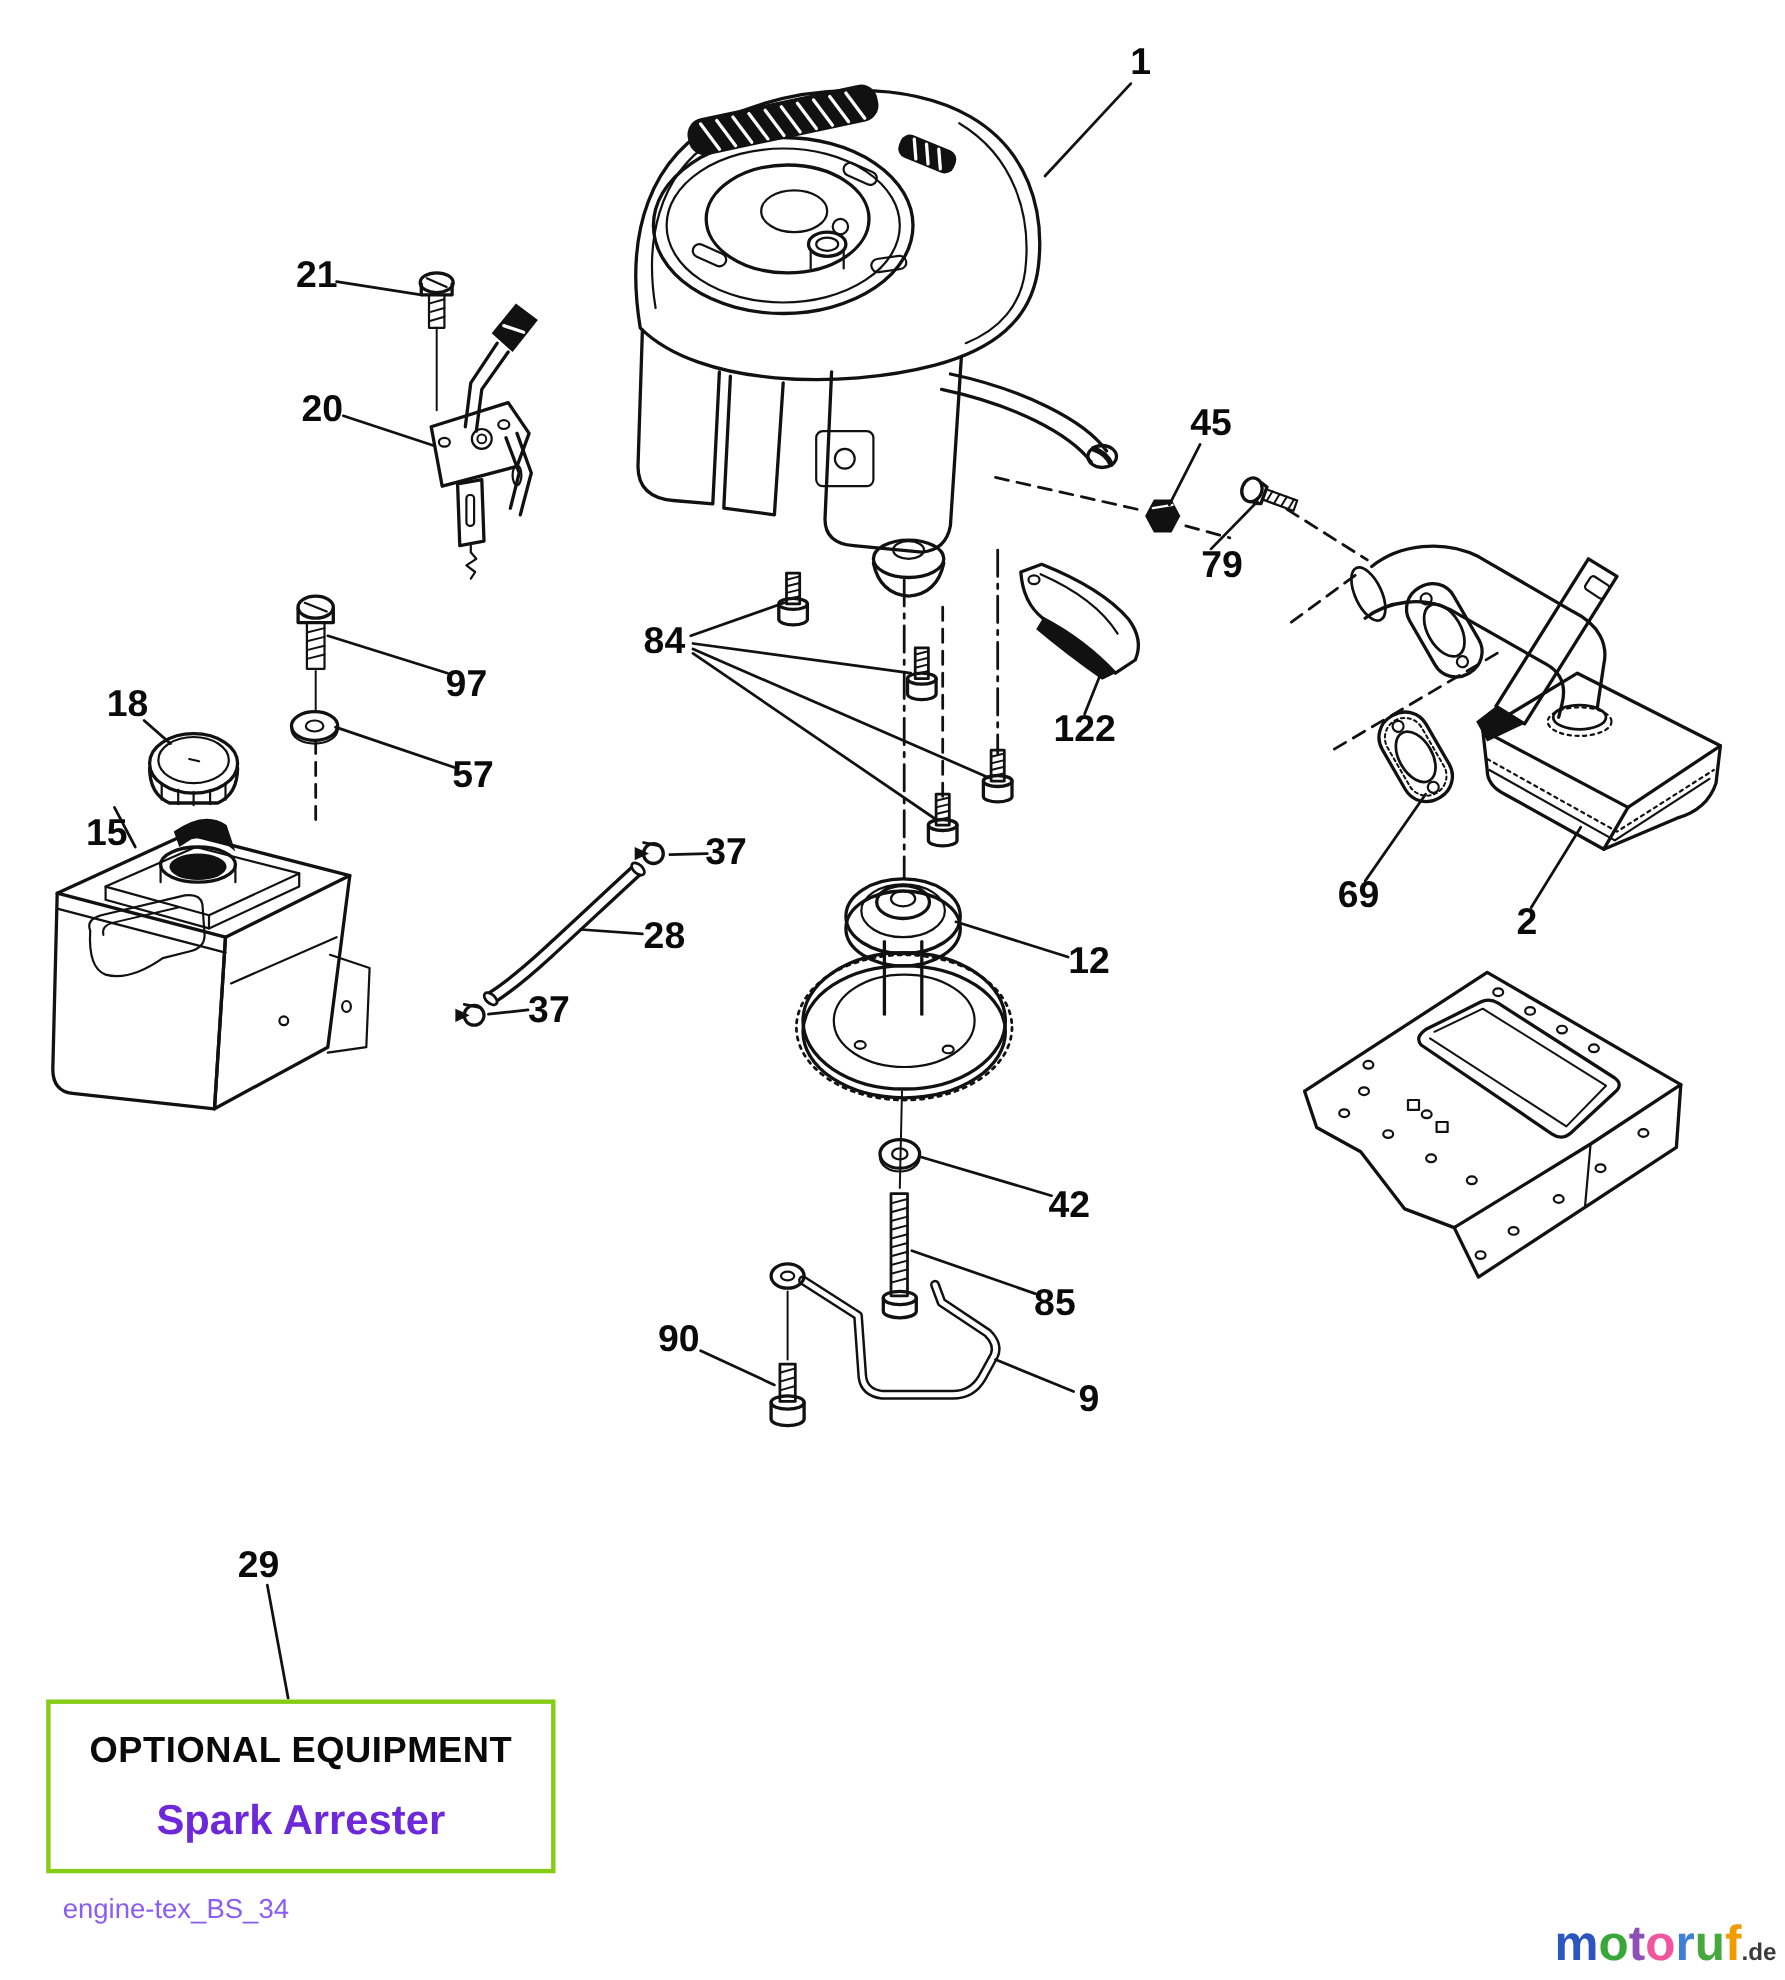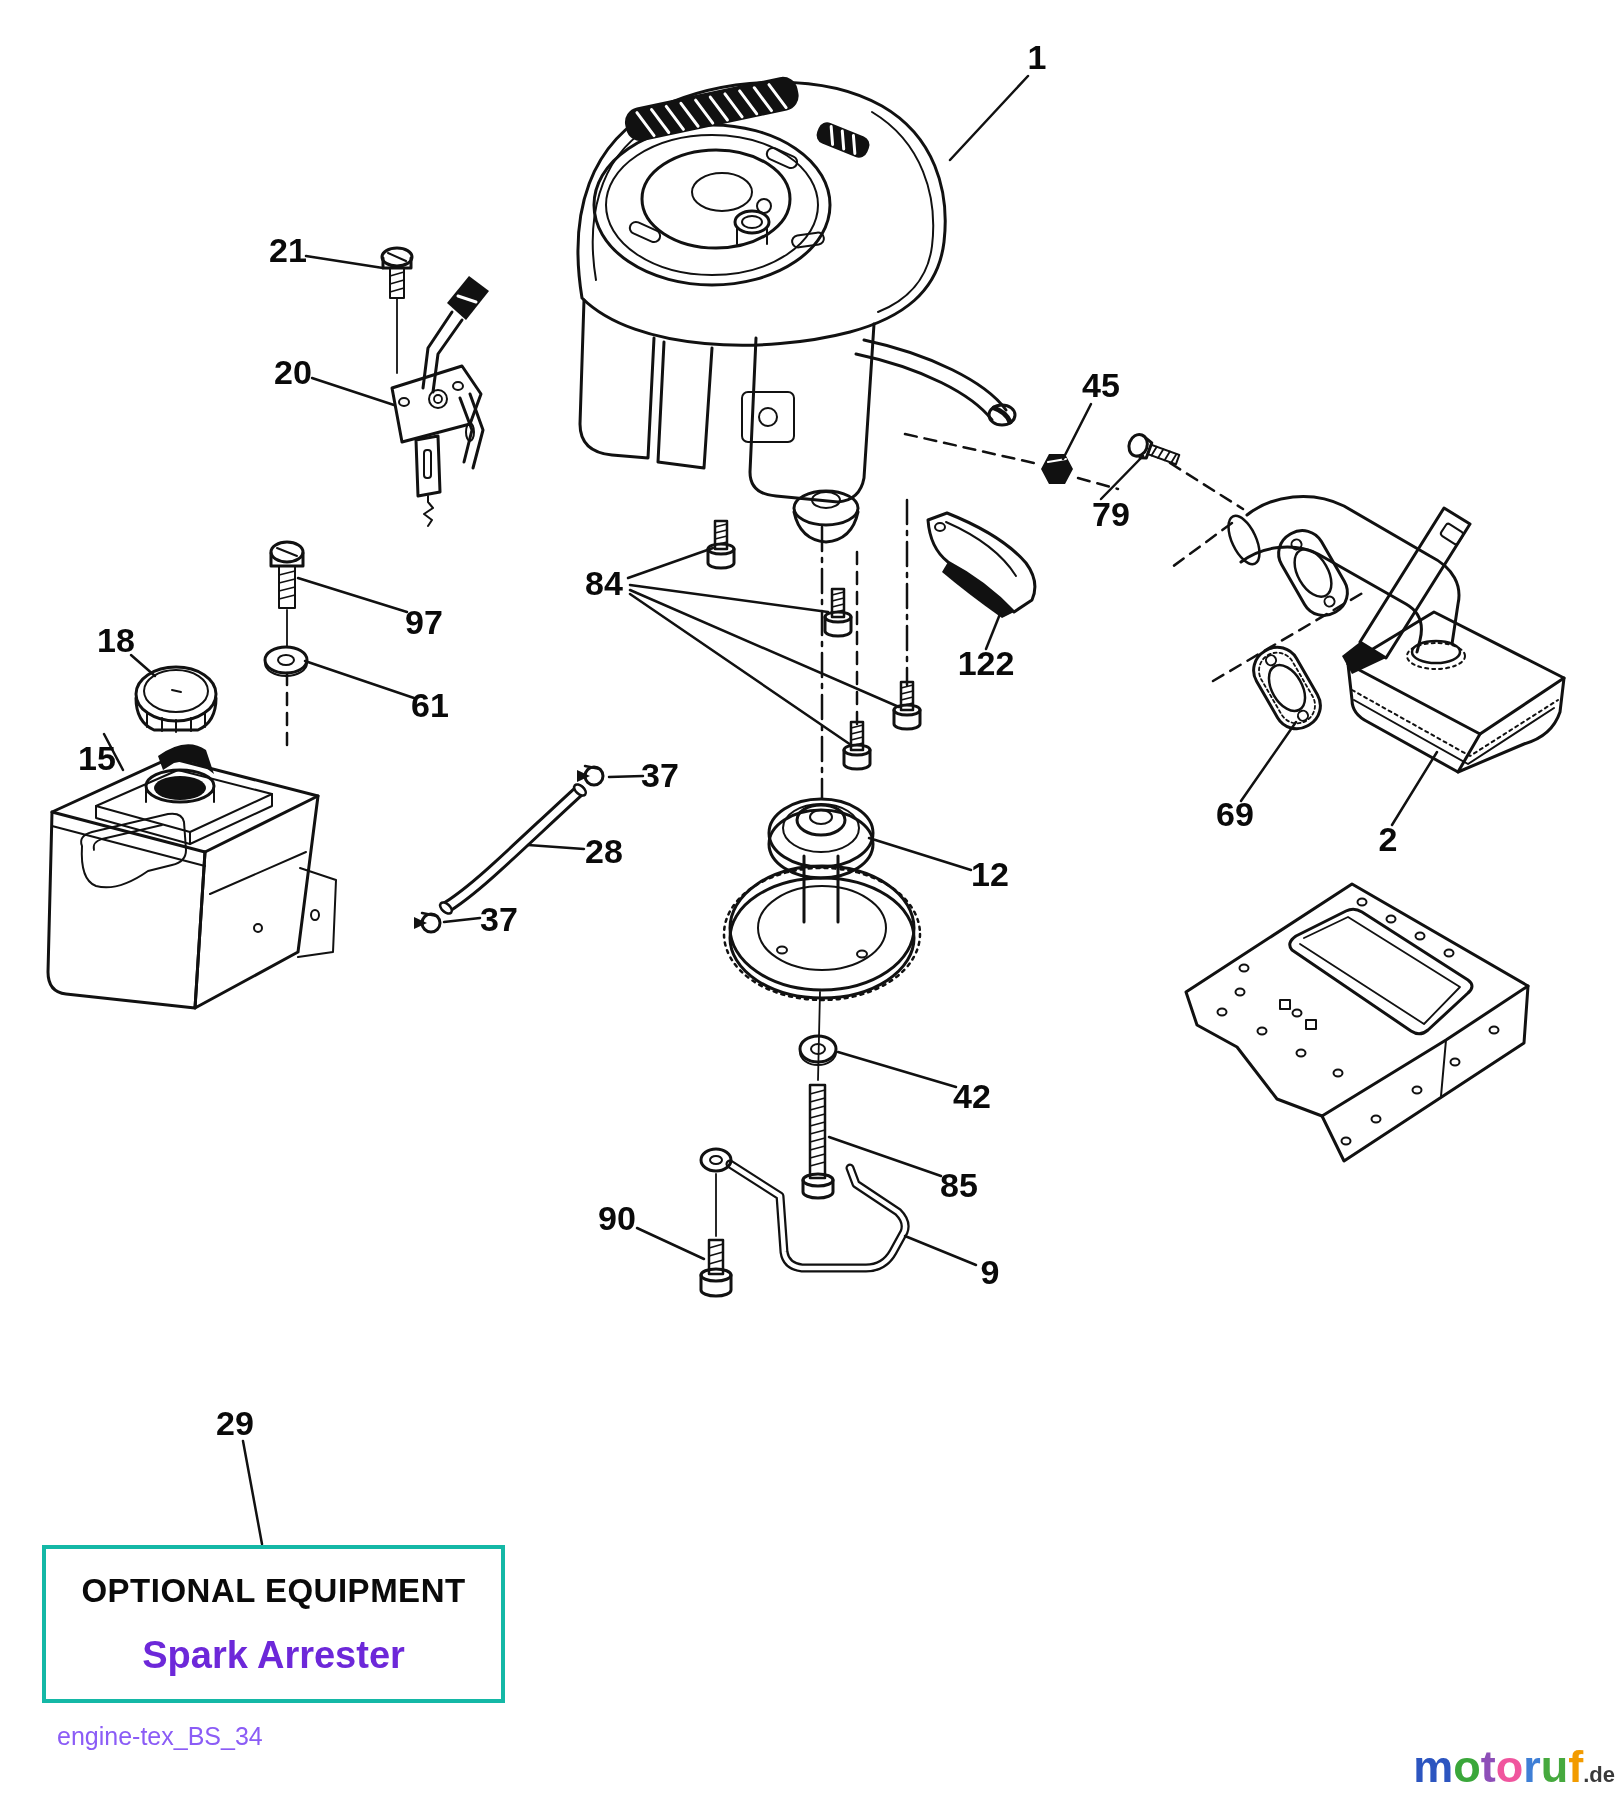--- a/index.html
+++ b/index.html
@@ -6,21 +6,21 @@
   body{width:1623px;height:1800px;position:relative;font-family:"Liberation Sans",sans-serif;overflow:hidden;}
   .stage{position:absolute;left:0;top:0;width:1623px;height:1800px;}
   svg.art{position:absolute;left:0;top:0;}
   #callouts .callout{
     position:absolute;transform:translate(-50%,-50%);
     font-weight:bold;font-size:34px;color:#0a0a0a;white-space:nowrap;
     font-family:"Liberation Sans",sans-serif;
   }
   .legend-box{
     position:absolute;left:42px;top:1545px;width:463px;height:158px;
-    border:4px solid #14b8a6;box-sizing:border-box;background:#fff;
+    border:4px solid #84cc16;box-sizing:border-box;background:#fff;
     display:flex;flex-direction:column;align-items:center;justify-content:center;gap:24px;
   }
   .legend-title{font-size:33px;font-weight:bold;color:#0a0a0a;letter-spacing:.5px;}
   .legend-subtitle{font-size:38px;font-weight:bold;color:#6d28d9;}
   .footer-code{position:absolute;left:57px;top:1722px;font-size:25px;color:#8b5cf6;}
   .logo{position:absolute;right:8px;top:1744px;font-family:Liberation Sans, sans-serif;font-weight:bold;line-height:1;}
   .logo .ch{font-size:45px;}
   .logo-suffix{font-size:22px;font-weight:bold;}
 </style>
 </head>
@@ -427,21 +427,21 @@
 <div id="callouts">
       <span class="callout" style="left: 1037px; top: 57px;">1</span>
       <span class="callout" style="left: 288px; top: 250px;">21</span>
       <span class="callout" style="left: 293px; top: 372px;">20</span>
       <span class="callout" style="left: 1101px; top: 385px;">45</span>
       <span class="callout" style="left: 1111px; top: 514px;">79</span>
       <span class="callout" style="left: 604px; top: 583px;">84</span>
       <span class="callout" style="left: 986px; top: 663px;">122</span>
       <span class="callout" style="left: 424px; top: 622px;">97</span>
       <span class="callout" style="left: 116px; top: 640px;">18</span>
-      <span class="callout" style="left: 430px; top: 705px;">61</span>
+      <span class="callout" style="left: 430px; top: 705px;">57</span>
       <span class="callout" style="left: 97px; top: 758px;">15</span>
       <span class="callout" style="left: 660px; top: 775px;">37</span>
       <span class="callout" style="left: 604px; top: 851px;">28</span>
       <span class="callout" style="left: 499px; top: 919px;">37</span>
       <span class="callout" style="left: 990px; top: 874px;">12</span>
       <span class="callout" style="left: 1235px; top: 814px;">69</span>
       <span class="callout" style="left: 1388px; top: 839px;">2</span>
       <span class="callout" style="left: 972px; top: 1096px;">42</span>
       <span class="callout" style="left: 959px; top: 1185px;">85</span>
       <span class="callout" style="left: 617px; top: 1218px;">90</span>

